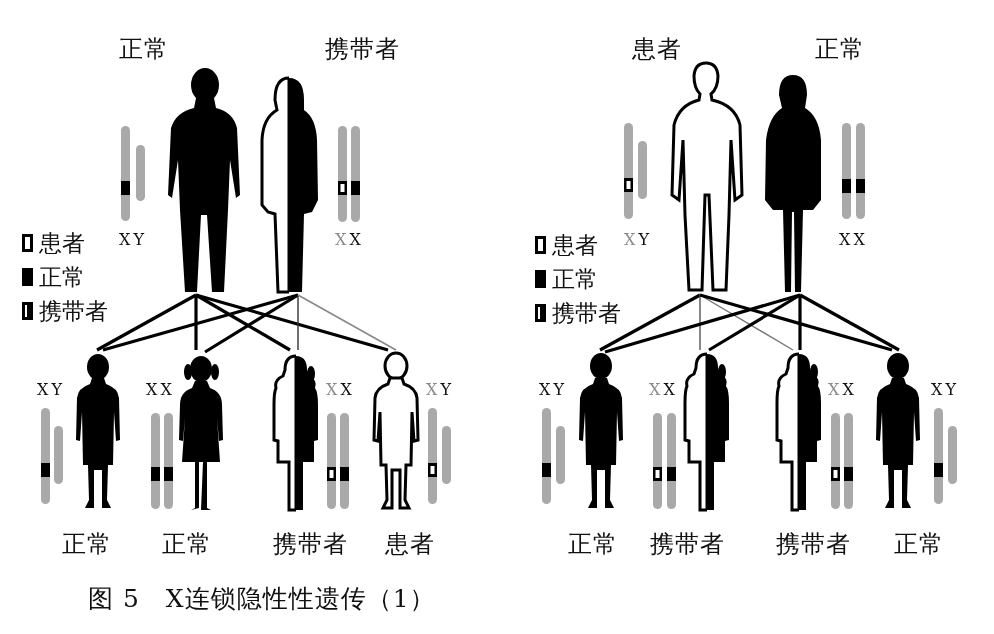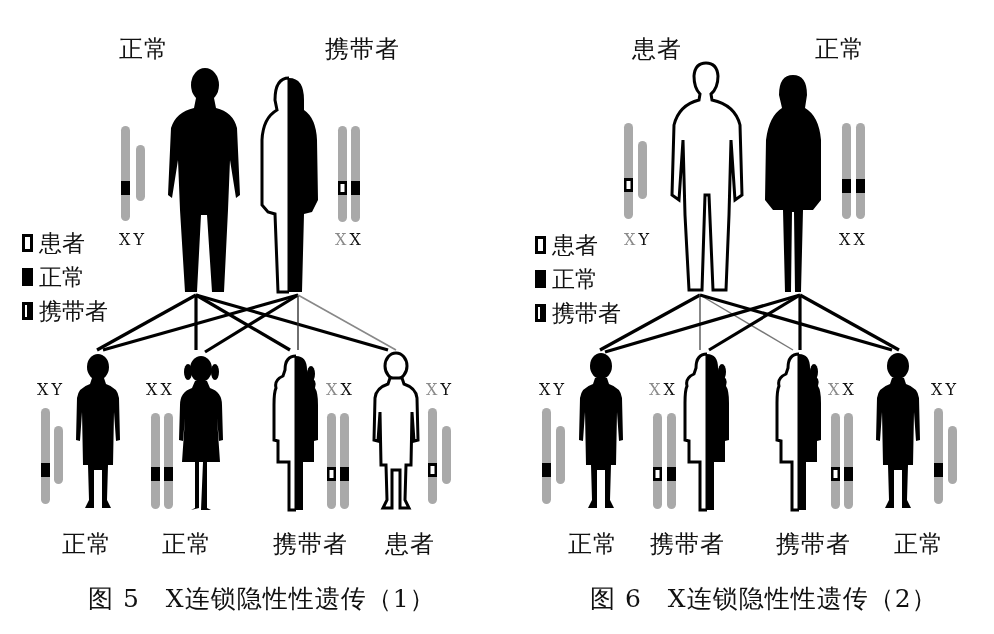--- a/index.html
+++ b/index.html
@@ -293,14 +293,13 @@
   <div class="xy" style="left:42px;top:380px;">XY</div>
   <div class="xy" style="left:152px;top:380px;"><span class="faint">X</span>X</div>
   <div class="xy" style="left:331px;top:380px;"><span class="faint">X</span>X</div>
   <div class="xy" style="left:434px;top:380px;">XY</div>
 
   <div class="lbl" style="left:71px;top:528px;">正常</div>
   <div class="lbl" style="left:153px;top:528px;">携带者</div>
   <div class="lbl" style="left:279px;top:528px;">携带者</div>
   <div class="lbl" style="left:397px;top:528px;">正常</div>
 
-  <div class="caption" style="left:93px;">图 6　X连锁隐性性遗传（2）</div>
 </div>
 
 </body></html>

